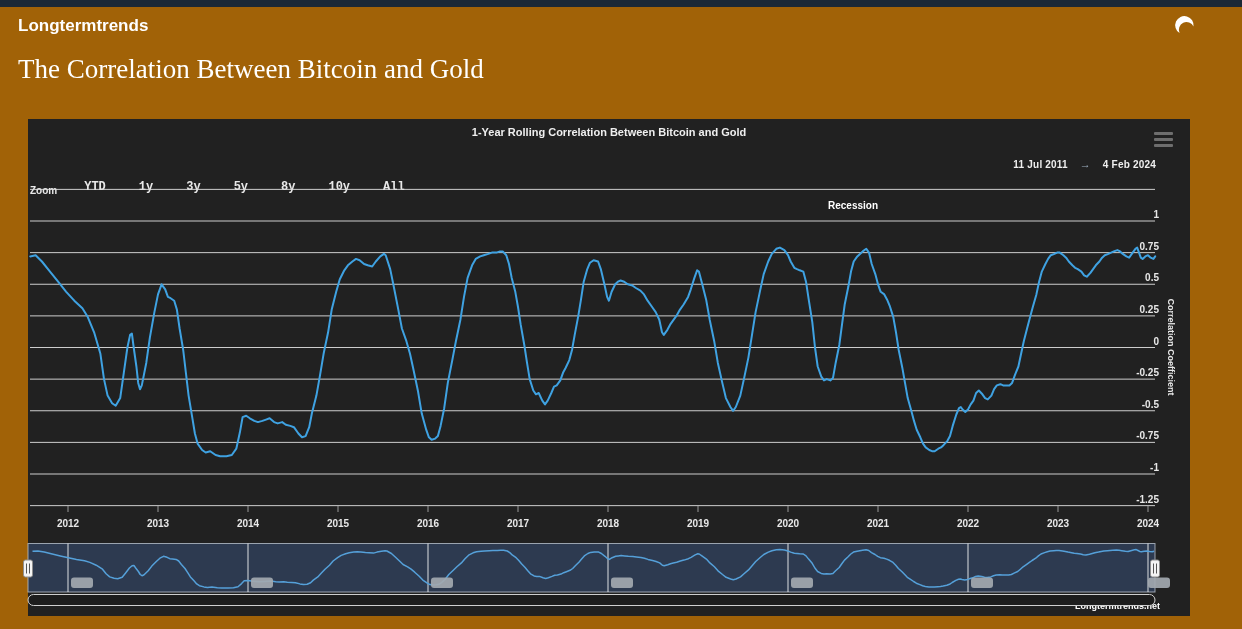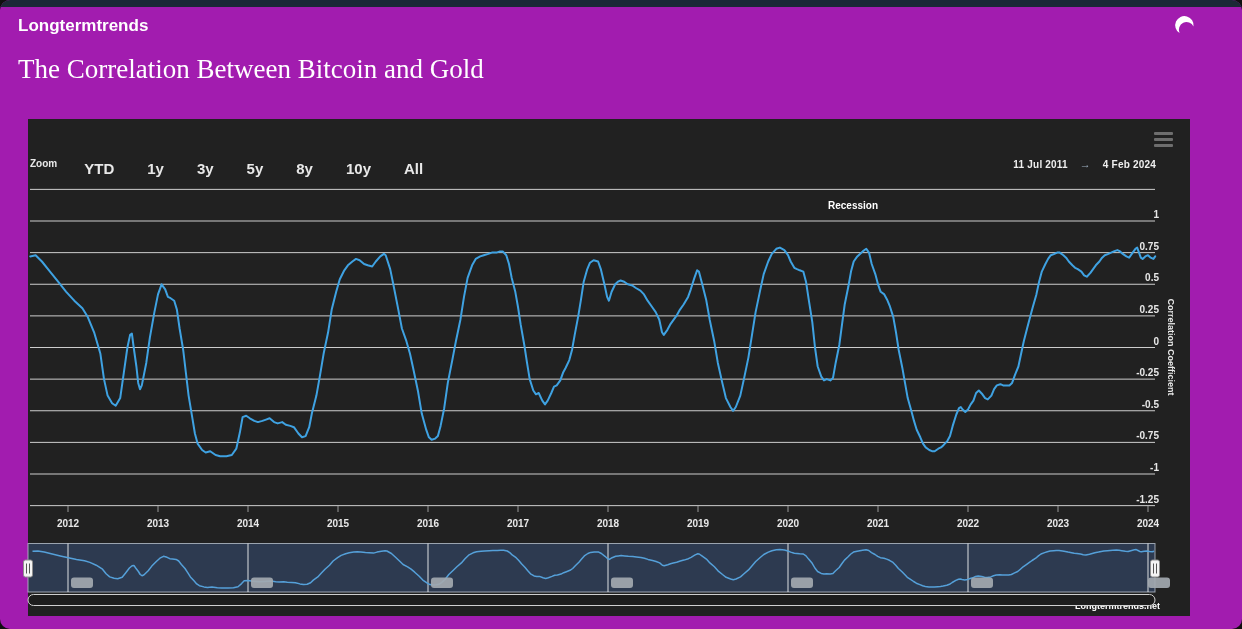--- a/index.html
+++ b/index.html
@@ -1,33 +1,33 @@
 <!DOCTYPE html>
 <html><head>
 <meta charset="utf-8">
 <style>
   * { margin:0; padding:0; box-sizing:border-box; }
   html,body { background:#0f0f0f; }
-  .page { position:relative; width:1242px; height:629px; background:#a21caf;
-          overflow:hidden; font-family:"Liberation Sans", sans-serif;border-radius:10px; }
+  .page { position:relative; width:1242px; height:629px; background:#a16207;
+          overflow:hidden; font-family:"Liberation Sans", sans-serif; }
   .top-strip { position:absolute; left:0; top:0; width:100%; height:7px; background:#1b2836; }
   .brand { position:absolute; left:18px; top:16px; color:#ffffff; font-size:17px; font-weight:bold; }
   .page-title { position:absolute; left:18px; top:54px; color:#ffffff; font-size:27px; font-weight:400;font-family:Liberation Serif, serif; }
   .theme-toggle { position:absolute; left:1168px; top:12px; width:32px; height:32px;
                   background:transparent; border:none; cursor:pointer; }
   .chart-panel { position:absolute; left:28px; top:119px; width:1162px; height:497px; background:#212121; }
   .chart-title { position:absolute; left:0; top:7px; width:100%; text-align:center;
                  color:#efefef; font-size:11px; font-weight:bold; }
   .hamburger { position:absolute; left:1126px; top:13px; width:24px; height:18px;
                background:transparent; border:none; cursor:pointer; }
   .hamburger .bar { display:block; width:19px; height:3px; background:#6e6e6e; margin:0 0 3px 0; border-radius:1px; }
-  .range-row { position:absolute; left:2px; top:39px; display:flex; align-items:flex-start; gap:21px; }
+  .range-row { position:absolute; left:2px; top:39px; display:flex; align-items:flex-end; gap:21px; }
   .range-row .zoom-label { color:#e8e8e8; font-size:10px; font-weight:bold; }
-  .range-btn { background:transparent; border:none; color:#e8e8e8; font-size:15px; font-weight:bold;
-               cursor:pointer; padding:2px 6px; font-family:Liberation Sans, sans-serif; }
+  .range-btn { background:transparent; border:none; color:#e8e8e8; font-size:12px; font-weight:bold;
+               cursor:pointer; padding:2px 6px; font-family:Liberation Mono, monospace;margin-top:20px; }
   .date-range { position:absolute; right:34px; top:39px; color:#efefef; font-size:10px; font-weight:bold;
                 display:flex; align-items:center; gap:12px; }
   .date-range .arrow { color:#9fb0c2; font-weight:normal; font-size:11px; }
   .date-box { letter-spacing:0.2px; }
   .legend { position:absolute; left:800px; top:76px; width:150px; }
   .legend-item { color:#ffffff; font-size:10px; font-weight:bold; cursor:pointer; }
   .credit { position:absolute; right:30px; top:482px; color:#ffffff; font-size:9px; font-weight:bold; cursor:pointer; }
   svg.overlay { position:absolute; left:0; top:0; pointer-events:none; }
   svg.overlay .hit { pointer-events:auto; }
 </style>
@@ -41,20 +41,21 @@
 
   <button class="theme-toggle" title="">
     <svg width="28" height="28" viewBox="0 0 28 28">
       <path d="M 20.5 17.8 A 9.2 9.2 0 1 1 12.6 4.6 A 7.6 7.6 0 0 0 20.5 17.8 Z" fill="#ffffff" transform="rotate(96 14 14)"></path>
     </svg>
   </button>
 
   <h1 class="page-title">The Correlation Between Bitcoin and Gold</h1>
 
   <div class="chart-panel">
+    <div class="chart-title">1-Year Rolling Correlation Between Bitcoin and Gold</div>
 
     <button class="hamburger">
       <span>
         <span class="bar"></span><span class="bar"></span><span class="bar"></span>
       </span>
     </button>
 
     <div class="range-row">
       <span class="zoom-label">Zoom</span>
       <button class="range-btn">YTD</button>

